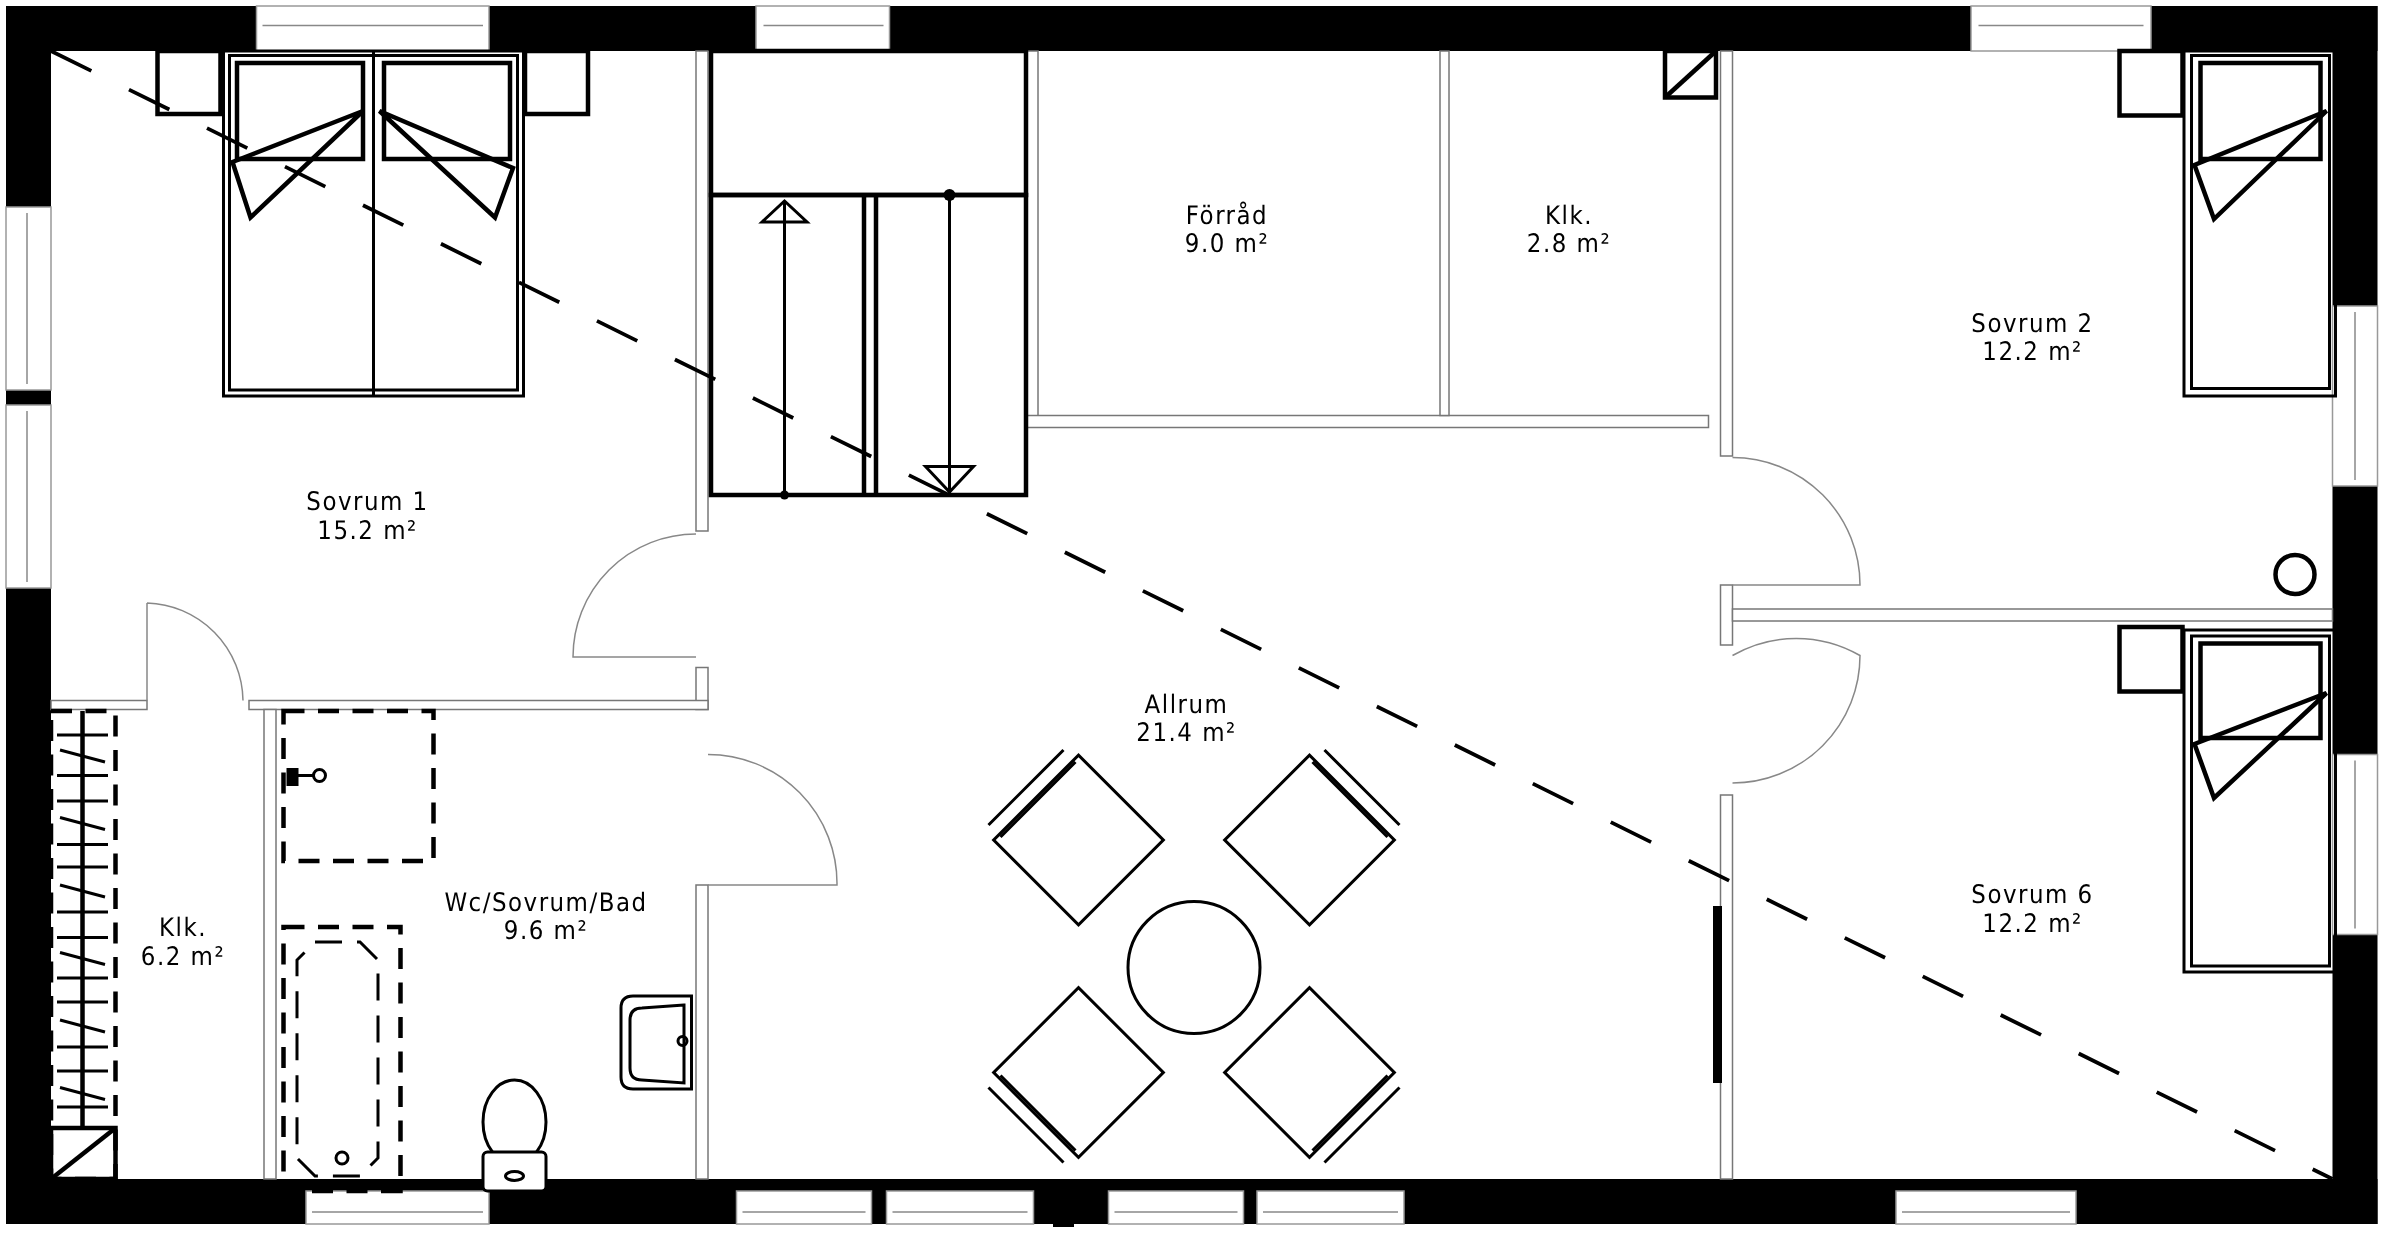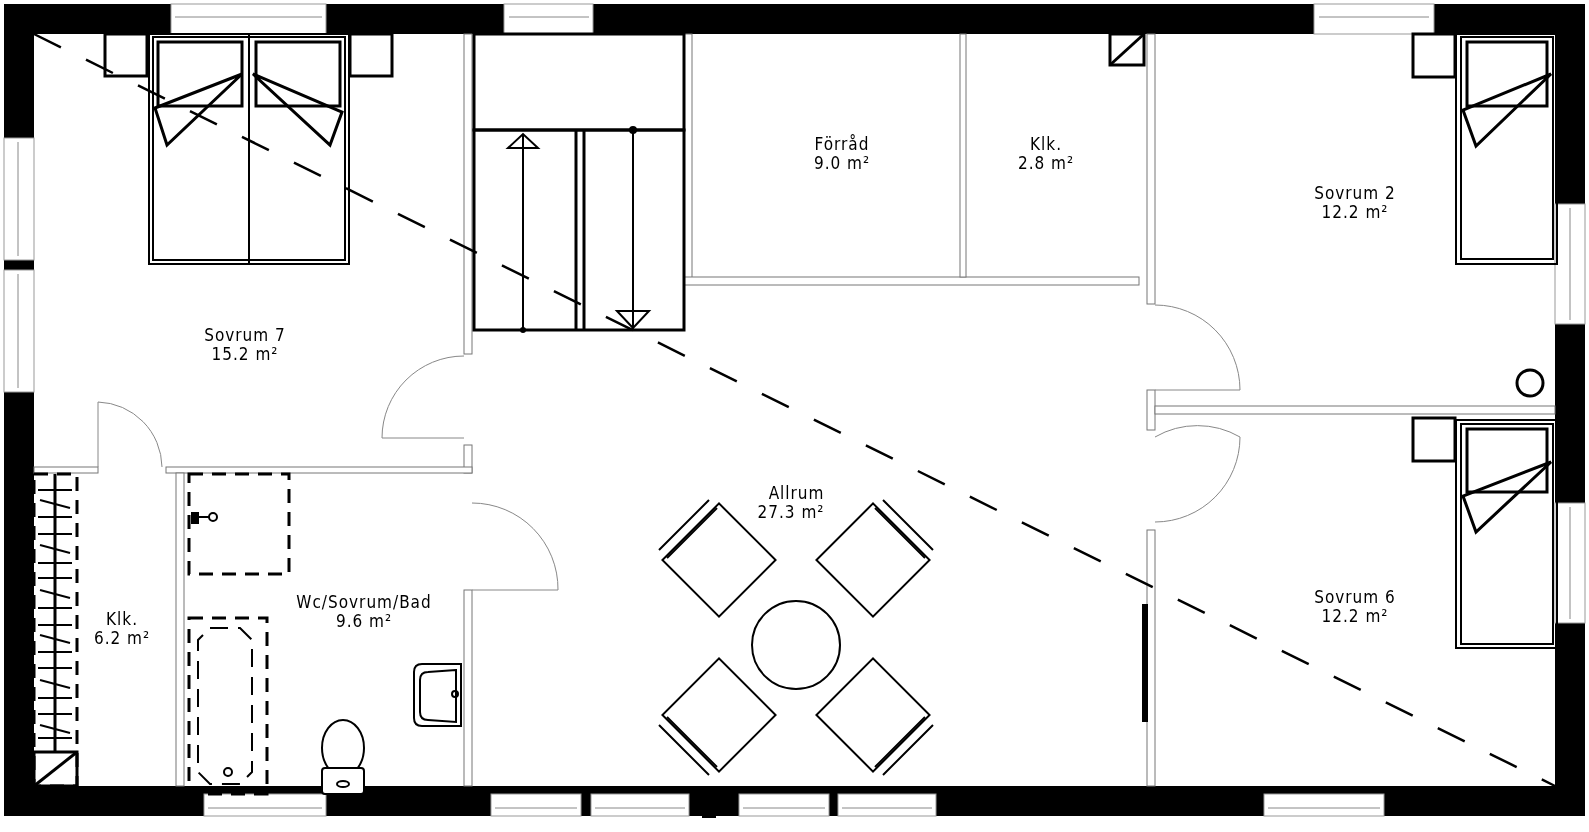--- a/index.html
+++ b/index.html
@@ -198,38 +198,38 @@
       <path class="furn2" d="M-60 10 L-10 60 M-52 2 L-2 52"></path>
     </g>
     <g transform="translate(873,715)">
       <rect class="furn2" x="-40" y="-40" width="80" height="80" transform="rotate(45)"></rect>
       <path class="furn2" d="M60 10 L10 60 M52 2 L2 52"></path>
     </g>
   </g>
 </svg>
 
 <div class="lbl" style="left:245px;top:326px;">
-    <span>Sovrum 7</span>
+    <span>Sovrum 1</span>
     <span>15.2 m²</span>
   </div>
-<div class="lbl" style="left:818px;top:135px;margin-left:24px;">
+<div class="lbl" style="left:818px;top:135px;">
     <span>Förråd</span>
     <span>9.0 m²</span>
   </div>
 <div class="lbl" style="left:1046px;top:135px;">
     <span>Klk.</span>
     <span>2.8 m²</span>
   </div>
-<div class="lbl" style="left:1355px;top:184px;text-align:center;">
+<div class="lbl" style="left:1355px;top:207px;text-align:center;">
     <span>Sovrum 2</span>
     <span>12.2 m²</span>
   </div>
-<div class="lbl" style="left:791px;top:484px;text-align:right;">
+<div class="lbl" style="left:791px;top:461px;">
     <span>Allrum</span>
-    <span>27.3 m²</span>
+    <span>21.4 m²</span>
   </div>
 <div class="lbl" style="left:122px;top:610px;">
     <span>Klk.</span>
     <span>6.2 m²</span>
   </div>
 <div class="lbl" style="left:364px;top:593px;">
     <span>Wc/Sovrum/Bad</span>
     <span>9.6 m²</span>
   </div>
 <div class="lbl" style="left:1355px;top:588px;">

